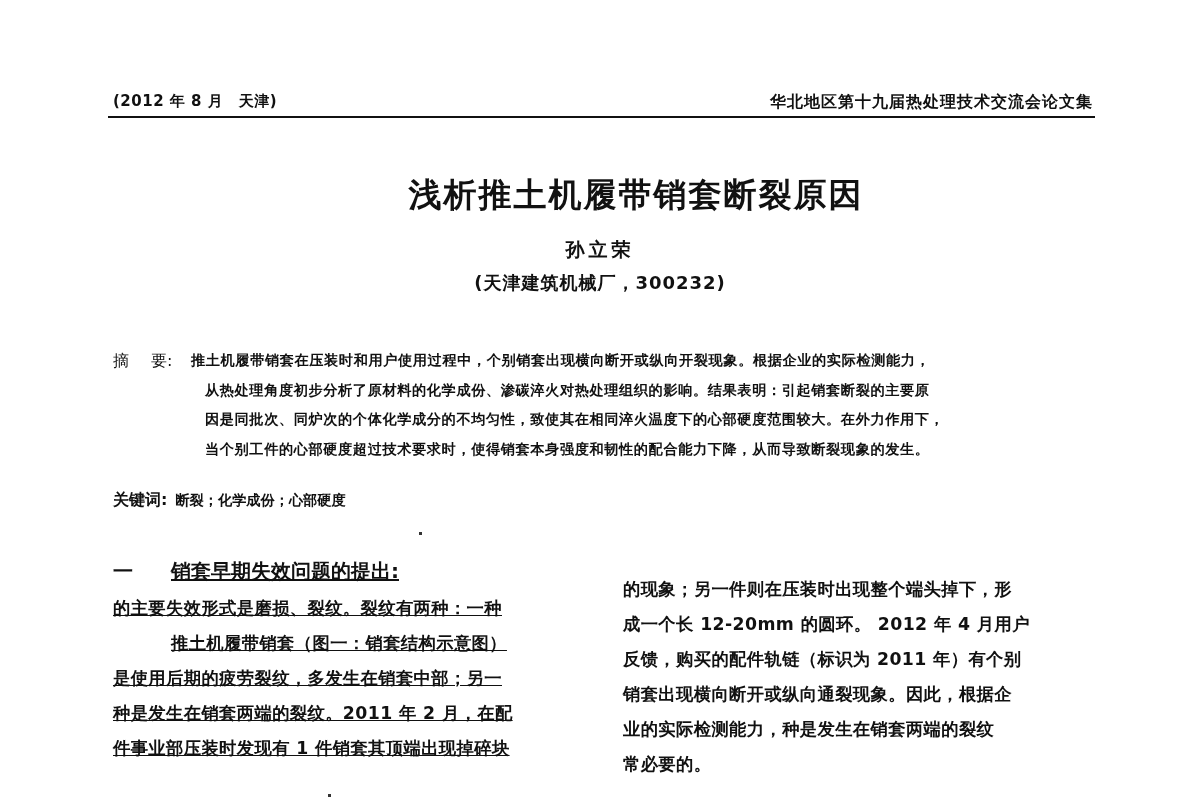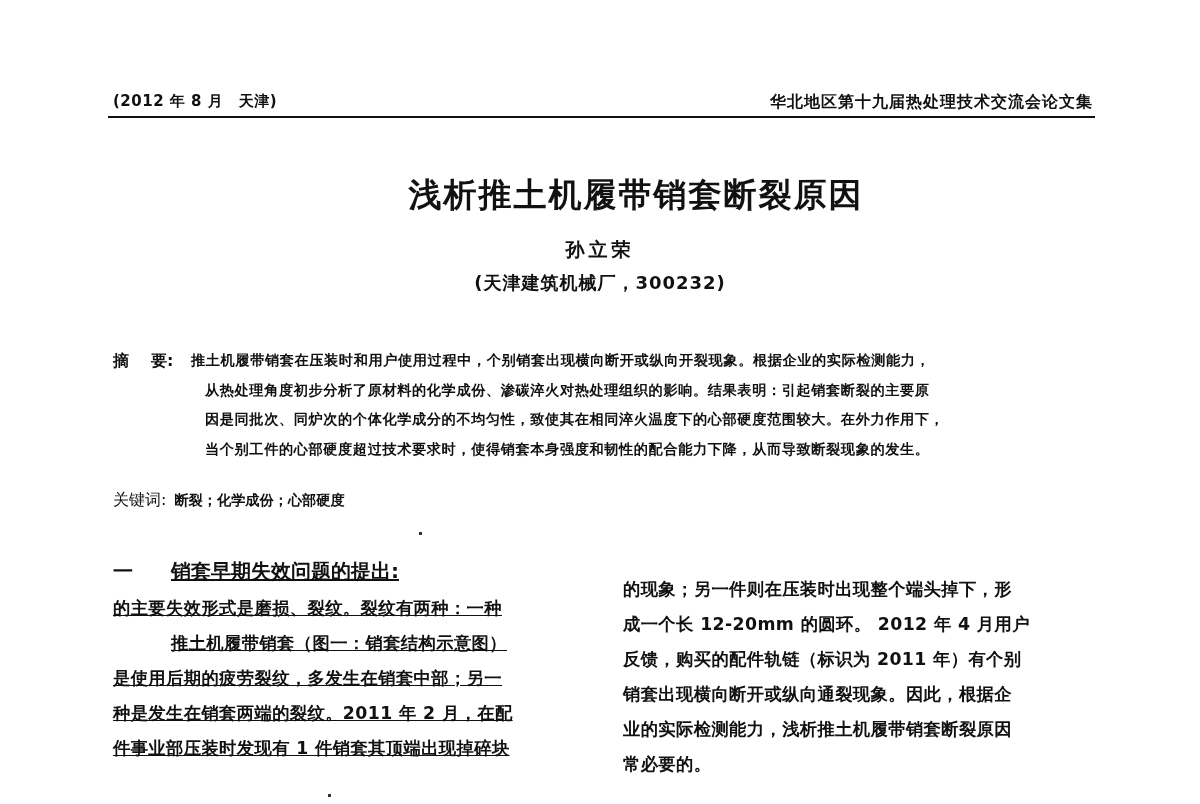--- a/index.html
+++ b/index.html
@@ -93,21 +93,21 @@
     width: 985px;
     font-size: 14.2px;
     font-weight: bold;
     line-height: 29.5px;
   }
   .abstract-label {
     position: absolute;
     left: 0;
     top: 0;
     font-size: 16px;
-    font-weight: bold;
+    font-weight: normal;
     text-align: center;
   }
   .abstract-label .gap { display: inline-block; width: 22px; }
   .abstract-lines {
     position: absolute;
     left: 78px;
     top: 0;
     width: 905px;
   }
   .abstract-line {
@@ -119,21 +119,21 @@
   .keywords {
     position: absolute;
     left: 113px;
     top: 482px;
     font-size: 14.2px;
     font-weight: bold;
     white-space: nowrap;
   }
   .keywords-label {
     font-size: 16px;
-    font-weight: normal;
+    font-weight: bold;
     margin-right: 8px;
   }
   
   .col {
     position: absolute;
     top: 548px;
     width: 470px;
     font-size: 17.3px;
     font-weight: bold;
     line-height: 35px;
@@ -208,17 +208,17 @@
     <span class="body-line">件事业部压装时发现有 1 件销套其顶端出现掉碎块</span>
   </div>
 
   <div class="speck" style="left:328px; top:786px;"></div>
 
   <div class="col col-right">
     <span class="body-line">的现象；另一件则在压装时出现整个端头掉下，形</span>
     <span class="body-line">成一个长 12-20mm 的圆环。 2012 年 4 月用户</span>
     <span class="body-line">反馈，购买的配件轨链（标识为 2011 年）有个别</span>
     <span class="body-line">销套出现横向断开或纵向通裂现象。因此，根据企</span>
-    <span class="body-line">业的实际检测能力，浅析推土机履带销套断裂原因</span>
+    <span class="body-line">业的实际检测能力，种是发生在销套两端的裂纹</span>
     <span class="body-line">常必要的。</span>
   </div>
 
 </div>
 
 </body></html>

